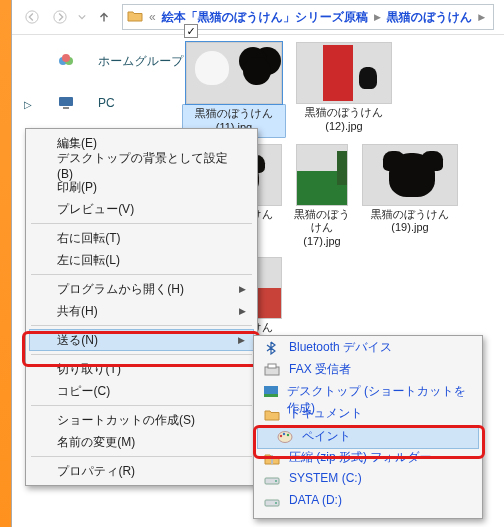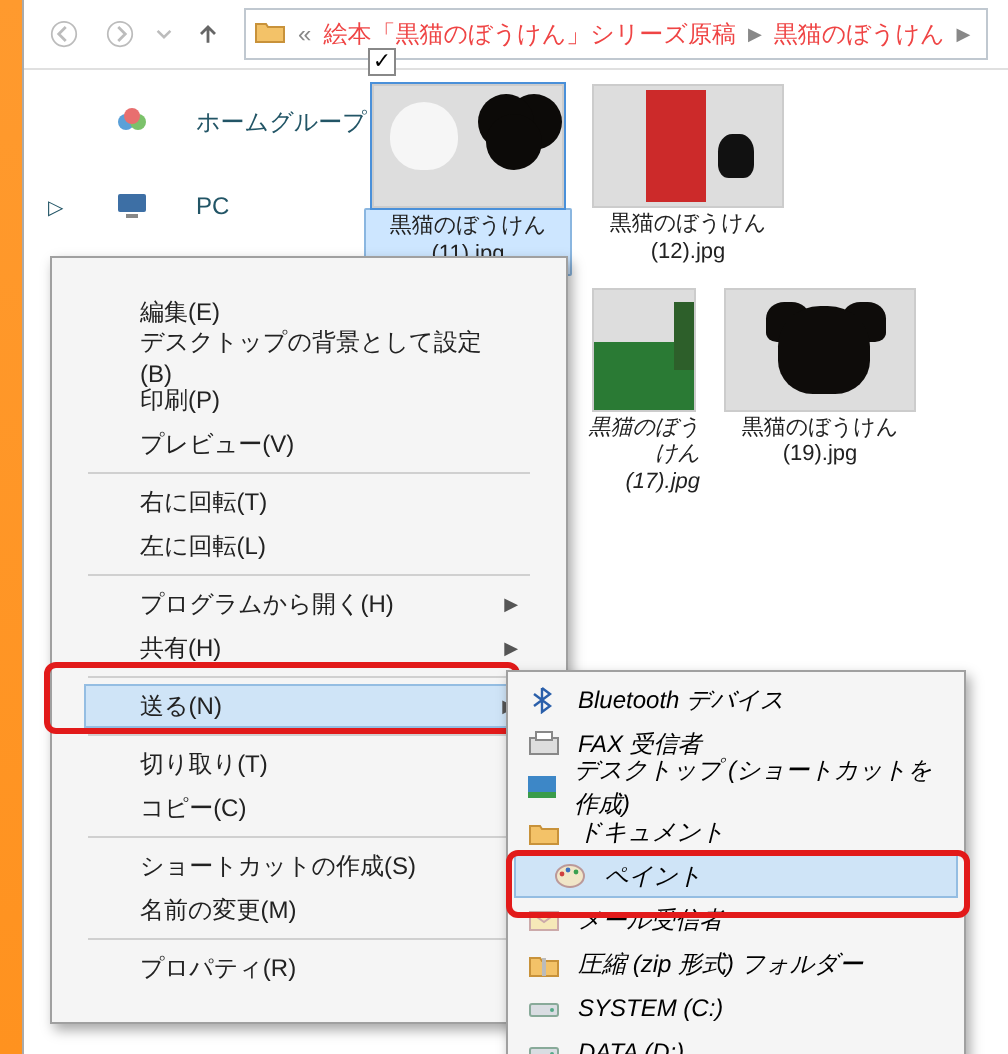--- a/index.html
+++ b/index.html
@@ -5,21 +5,21 @@
 html,body{margin:0;padding:0;font-family:"Meiryo","MS PGothic",sans-serif;font-size:12px;background:#000;}
 .stage{width:504px;height:527px;background:linear-gradient(#ff9a2e,#ff921f);position:relative;overflow:hidden;}
 .window{position:absolute;left:11px;top:0;right:0;bottom:0;background:#fff;border-left:1px solid #aaa;}
 
 .toolbar{height:34px;background:#fff;display:flex;align-items:center;padding:0 6px;border-bottom:1px solid #e0e0e0;}
 .tbtn{width:26px;height:26px;border:1px solid transparent;border-radius:3px;display:flex;align-items:center;justify-content:center;color:#888;}
 .tbtn svg{width:14px;height:14px;}
 .tbtn.enabled{color:#555;}
 .addr{flex:1;display:flex;align-items:center;height:24px;border:1px solid #c0c8d0;margin:0 4px;padding:0 4px;gap:6px;background:#fff;}
 .addr .folder-icon{color:#e8b04a;}
-.addr .crumb{color:#ef4444;}
+.addr .crumb{color:#1d4ed8;font-weight:bold;}
 .addr .sep{color:#888;font-size:9px;}
 
 .leftpane{position:absolute;left:0;top:34px;width:168px;bottom:0;padding:14px 8px;}
 .navitem{display:flex;align-items:center;gap:23px;padding:4px 4px;color:#264;}
 .navitem .ico{width:18px;height:18px;display:flex;align-items:center;justify-content:center;}
 .navitem span{color:#256;}
 .tree-toggle{width:10px;color:#777;font-size:10px;padding-top:2px;}
 
 .content{position:absolute;left:168px;top:34px;right:0;bottom:0;padding:8px 2px;}
 .grid{display:flex;flex-wrap:wrap;gap:6px 6px;}
@@ -43,30 +43,30 @@
 .art4::after{content:"";position:absolute;left:40px;top:6px;width:12px;height:34px;background:#2d5f2a;box-shadow:18px 0 0 0 #2d5f2a;}
 .art5{background:#765128;}
 .art5::before{content:"";position:absolute;left:26px;top:8px;width:46px;height:44px;background:#0e0c0a;border-radius:46% 46% 38% 38%;box-shadow:-18px -14px 0 -12px #0e0c0a,20px -14px 0 -12px #0e0c0a;}
 .art6{background:#c8b590;}
 .art6::before{content:"";position:absolute;left:0;top:30px;width:100%;height:30px;background:#c8423a;}
 .art6::after{content:"";position:absolute;left:30px;top:6px;width:36px;height:30px;background:#141210;border-radius:46% 46% 36% 36%;}
 .art7{background:#efe9a8;}
 .art7::before{content:"";position:absolute;left:48px;top:26px;width:40px;height:30px;background:#141210;border-radius:44% 44% 30% 30%;}
 .art7::after{content:"";position:absolute;left:10px;top:4px;font-size:10px;color:#7a235c;content:var(--lbl);writing-mode:vertical-rl;}
 
-.ctx{position:absolute;left:13px;top:128px;width:225px;background:#f5f5f5;border:1px solid #a0a0a0;box-shadow:2px 3px 6px rgba(0,0,0,.35);padding:16px;}
+.ctx{position:absolute;left:13px;top:128px;width:225px;background:#f5f5f5;border:1px solid #a0a0a0;box-shadow:2px 3px 6px rgba(0,0,0,.35);padding:3px;}
 .ctx .item{height:22px;display:flex;align-items:center;padding:0 24px 0 28px;position:relative;color:#222;}
 .ctx .item.hover{background:#cfe4f7;border:1px solid #94bde2;height:20px;padding-left:27px;}
 .ctx .sepline{height:1px;background:#d0d0d0;margin:3px 2px;}
 .ctx .arrow{position:absolute;right:8px;font-size:9px;color:#555;}
 
 .redbox1{position:absolute;left:10px;top:331px;width:232px;height:30px;border:3px solid #e21a1a;border-radius:6px;pointer-events:none;}
 
 .sub{position:absolute;left:241px;top:335px;width:222px;background:#f5f5f5;border:1px solid #a0a0a0;box-shadow:2px 3px 6px rgba(0,0,0,.35);padding:3px;}
-.sub .item{height:22px;display:flex;align-items:center;gap:8px;padding:0 8px 0 6px;color:#000000;font-style:italic;}
+.sub .item{height:22px;display:flex;gap:8px;padding:0 8px 0 6px;color:#1d4ed8;}
 .sub .item .ic{width:18px;height:18px;display:flex;align-items:center;justify-content:center;font-size:13px;}
 .sub .item.hover{background:#cfe4f7;border:1px solid #94bde2;height:20px;padding-left:18px;}
 .redbox2{position:absolute;left:241px;top:425px;width:226px;height:28px;border:3px solid #e21a1a;border-radius:6px;pointer-events:none;}
 </style>
 </head>
 <body>
 
 <div class="stage">
   <div class="window">
 
@@ -142,21 +142,21 @@
           <div class="thumb">
             <div class="img art2"></div>
             <div class="cap">黒猫のぼうけん (12).jpg</div>
           </div>
           <div class="thumb">
             <div class="img art3"></div>
             <div class="cap">黒猫のぼうけん (14).jpg</div>
           </div>
           <div class="thumb" style="margin-left: 0px; width: 60px;">
             <div class="img art4" style="width: 50px;"></div>
-            <div class="cap" style="text-align: right; font-style: italic;">黒猫のぼうけん (17).jpg</div>
+            <div class="cap" style="text-align: center;">黒猫のぼうけん (17).jpg</div>
           </div>
           <div class="thumb">
             <div class="img art5"></div>
             <div class="cap">黒猫のぼうけん (19).jpg</div>
           </div>
           <div class="thumb">
             <div class="img art6"></div>
             <div class="cap">黒猫のぼうけん (19).jpg</div>
           </div>
           <div class="thumb" style="margin-left: 112px; margin-top: 48px;">
@@ -232,29 +232,20 @@
               <circle cx="4" cy="6" r="1.2" fill="#d04040"></circle>
               <circle cx="7" cy="4" r="1.2" fill="#3a70c0"></circle>
               <circle cx="11" cy="5" r="1.2" fill="#3aa050"></circle>
             </svg>
           </span>
           <span>ペイント</span>
         </div>
         <div class="item">
           <span class="ic">
             <svg width="16" height="14" viewBox="0 0 16 14">
-              <rect x="1" y="3" width="14" height="9" fill="#f6e9b8" stroke="#caa"></rect>
-              <path d="M1 3l7 5 7-5" fill="none" stroke="#caa"></path>
-            </svg>
-          </span>
-          <span>メール受信者</span>
-        </div>
-        <div class="item">
-          <span class="ic">
-            <svg width="16" height="14" viewBox="0 0 16 14">
               <path d="M1 4h5l1 1.5h8V13H1z" fill="#f3c268" stroke="#c8923a"></path>
               <rect x="7" y="4" width="2" height="9" fill="#bbb"></rect>
             </svg>
           </span>
           <span>圧縮 (zip 形式) フォルダー</span>
         </div>
         <div class="item">
           <span class="ic">
             <svg width="16" height="14" viewBox="0 0 16 14">
               <rect x="1" y="5" width="14" height="6" rx="1" fill="#d9dde2" stroke="#8a9"></rect>

